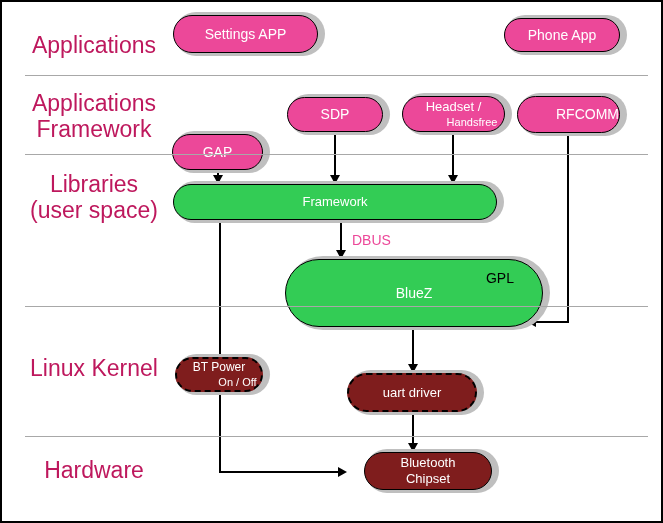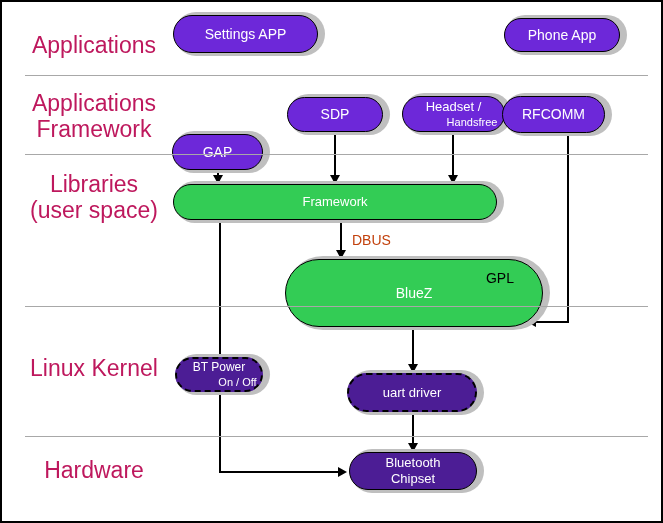--- a/index.html
+++ b/index.html
@@ -18,36 +18,36 @@
     position:absolute; left:18px; width:152px; text-align:center;
     color:#be185d; font-size:23px; line-height:26px; z-index:5;
   }
   
   .pill {
     position:absolute; border:1.5px solid #000; border-radius:999px;
     display:flex; flex-direction:column; align-items:center; justify-content:center;
     color:#ffffff; text-align:center; z-index:10;
     box-shadow:4px 0 0 3px #bfbfbf; box-sizing:border-box;
   }
-  .pill.blue  { background:#6d28d9; }
+  .pill.blue  { background:#ec4899; }
   .pill.green { background:#33cc55; }
-  .pill.red   { background:#4c1d95; }
+  .pill.red   { background:#7f1d1d; }
   .pill.dashed { border:2px dashed #000; }
   .t14 { font-size:14px; line-height:17px; }
   .t13 { font-size:13px; line-height:16px; }
   .t12 { font-size:12px; line-height:15px; }
   .t11 { font-size:11px; line-height:14px;margin-left:37px; }
   
   .vline { position:absolute; width:2px; background:#000; z-index:3; }
   .hline { position:absolute; height:2px; background:#000; z-index:3; }
   .arr { position:absolute; width:0; height:0; z-index:4; }
   .arr.down  { border-left:5px solid transparent; border-right:5px solid transparent; border-top:9px solid #000; }
   .arr.left  { border-top:5px solid transparent; border-bottom:5px solid transparent; border-right:9px solid #000; }
   .arr.right { border-top:5px solid transparent; border-bottom:5px solid transparent; border-left:9px solid #000; }
-  .float-label { position:absolute; color:#c2410c; font-size:14px; z-index:6; }
+  .float-label { position:absolute; color:#ec4899; font-size:14px; z-index:6; }
   .badge-label { position:absolute; right:28px; top:10px; color:#000; font-size:14px; }
 </style>
 </head>
 <body>
 
 <div class="canvas">
 
   <div class="vline" style="left:217px; top:133px; height:44px;"></div>
   <div class="arr down" style="left:213px; top:175px;"></div>
 
@@ -88,21 +88,21 @@
 
   <div class="pill blue t14" style="left:287px; top:97px; width:96px; height:35px;">
     <span>SDP</span>
   </div>
 
   <div class="pill blue" style="left:402px; top:96px; width:103px; height:36px;">
     <span class="t13">Headset /</span>
     <span class="t11">Handsfree</span>
   </div>
 
-  <div class="pill blue t14" style="left:502px; top:96px; width:103px; height:37px;">
+  <div class="pill blue t14" style="left:517px; top:96px; width:103px; height:37px;align-items:flex-end;">
     <span>RFCOMM</span>
   </div>
 
   <div class="pill green t13" style="left:173px; top:184px; width:324px; height:36px;">
     <span>Framework</span>
   </div>
 
   <div class="pill green t14" style="left:285px; top:259px; width:258px; height:68px;">
     <span>BlueZ</span>
     <span class="badge-label">GPL</span>
@@ -110,21 +110,21 @@
 
   <div class="pill red dashed" style="left:175px; top:357px; width:88px; height:35px;">
     <span class="t12">BT Power</span>
     <span class="t11">On / Off</span>
   </div>
 
   <div class="pill red dashed t13" style="left:347px; top:373px; width:130px; height:39px;">
     <span>uart driver</span>
   </div>
 
-  <div class="pill red" style="left:349px; top:452px; width:128px; height:38px;">
+  <div class="pill red" style="left:364px; top:452px; width:128px; height:38px;">
     <span class="t13">Bluetooth</span>
     <span class="t13">Chipset</span>
   </div>
 
   <div class="float-label" style="left:352px; top:232px;">DBUS</div>
 
   <div class="divider" style="top:75px;"></div>
   <div class="divider" style="top:154px;"></div>
   <div class="divider" style="top:306px;"></div>
   <div class="divider" style="top:436px;"></div>

